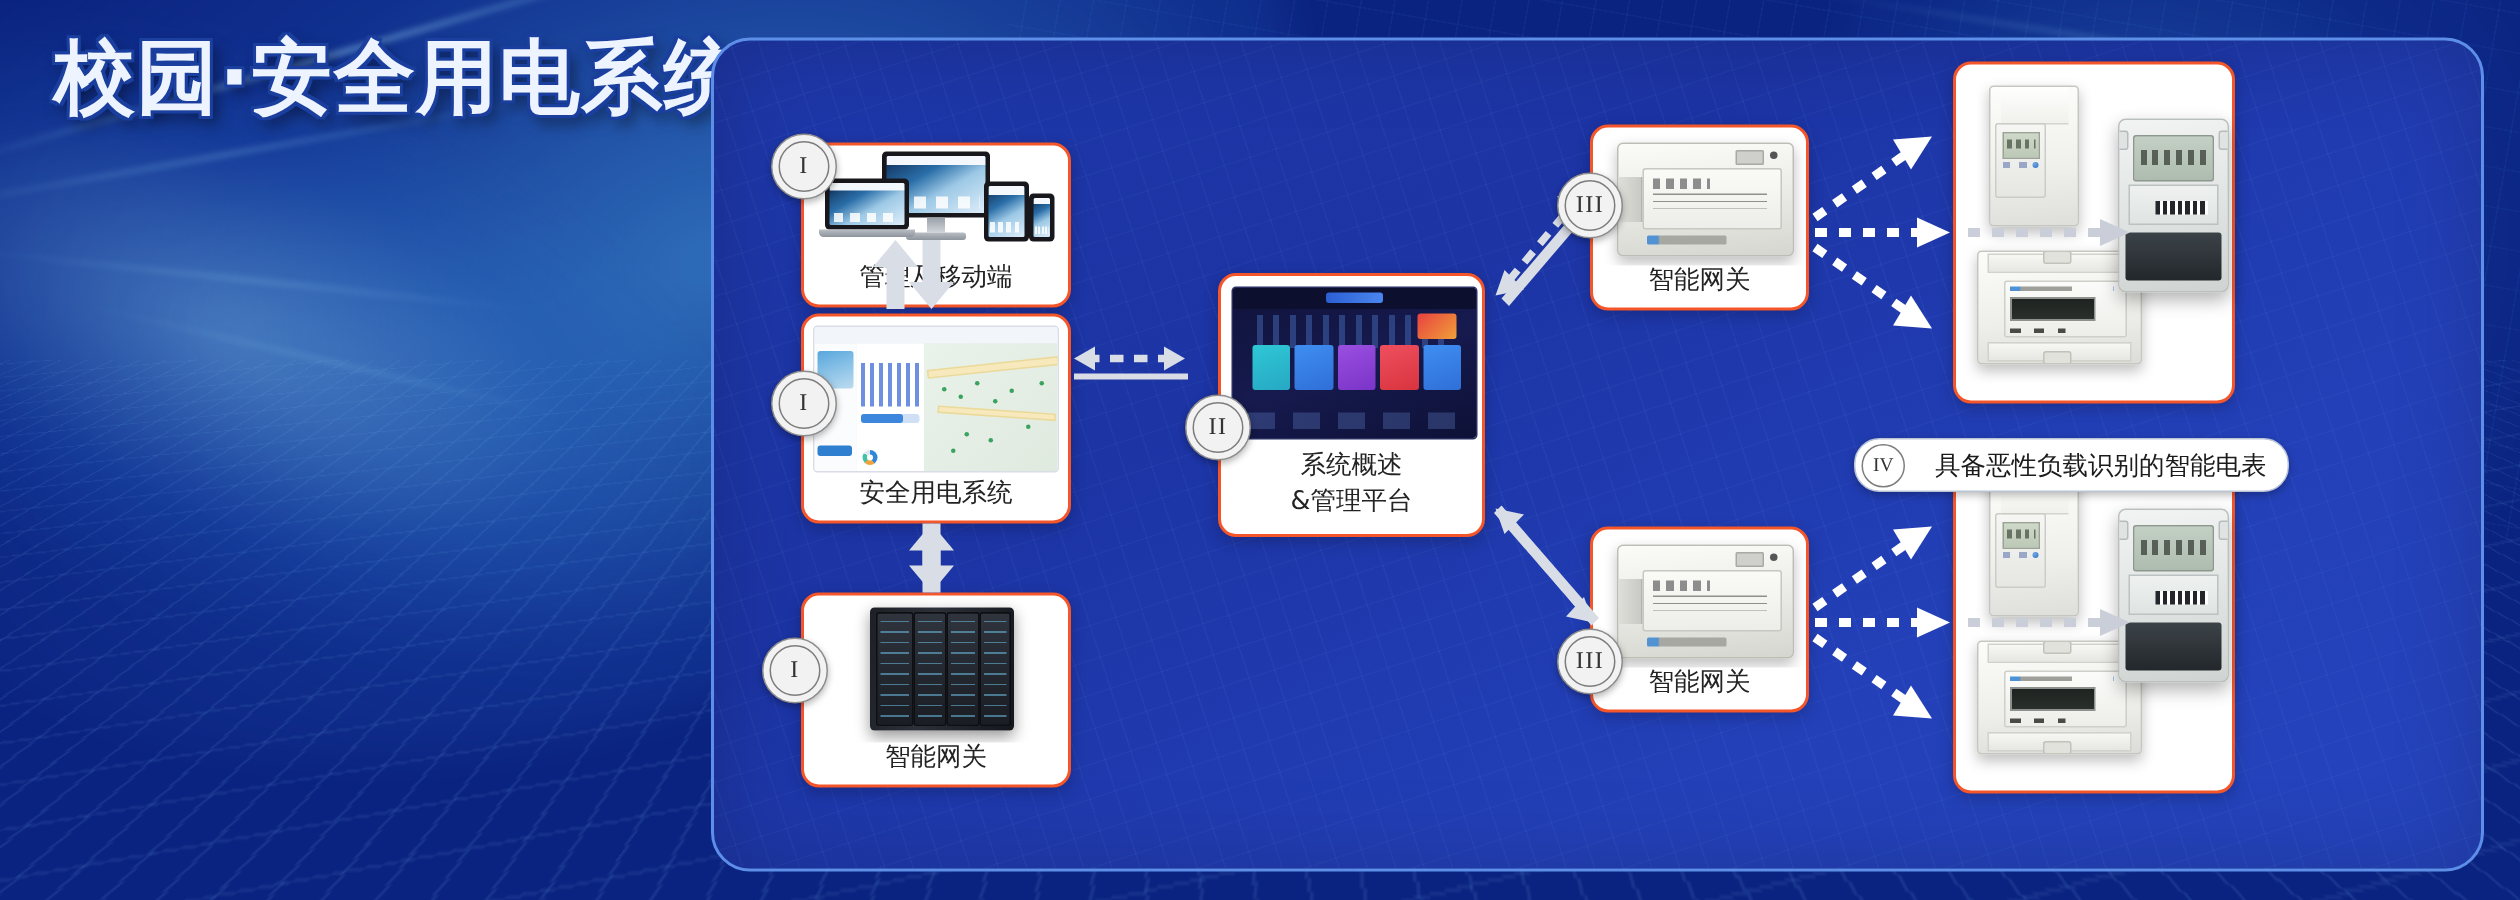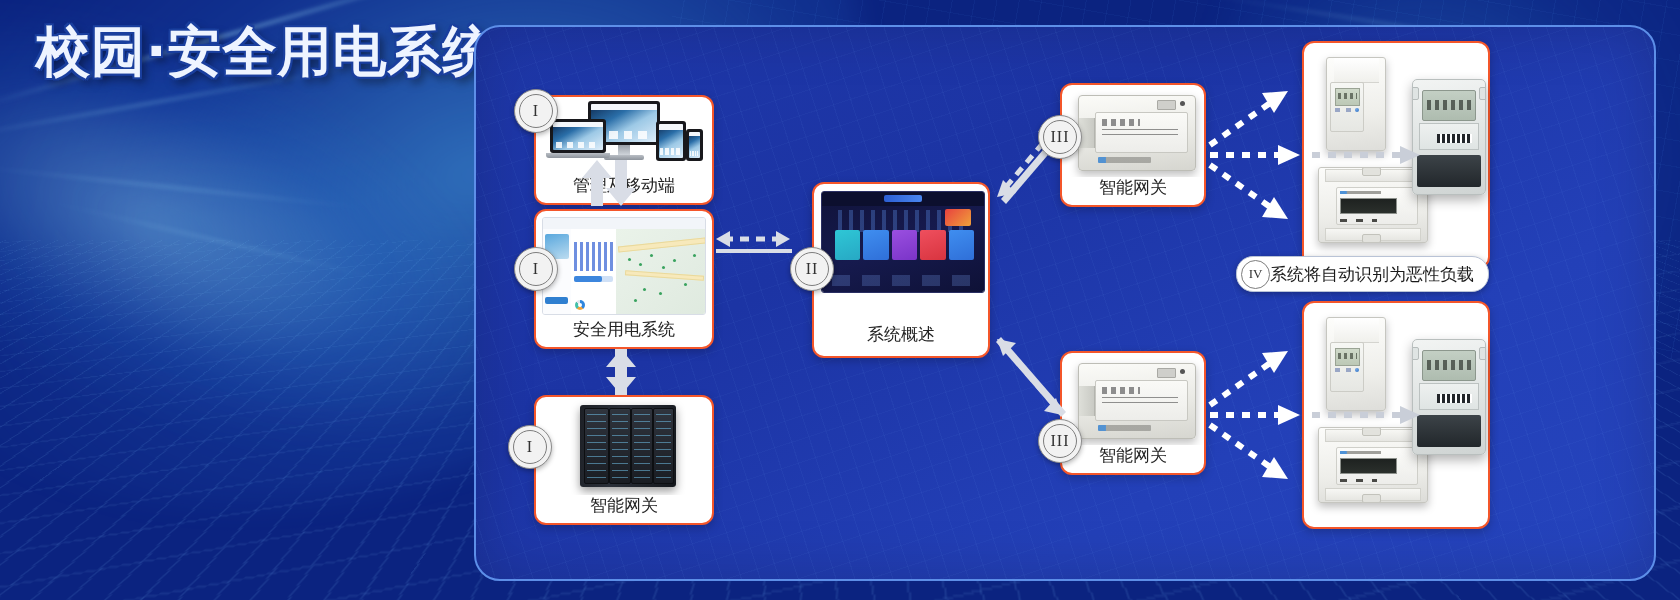--- a/index.html
+++ b/index.html
@@ -130,22 +130,22 @@
     border-radius:50%;border:1.5px solid #7d7d7d;
   }
   .rnum span{
     font-size:16px;color:#333;font-family:"Liberation Serif","DejaVu Serif",serif;
     letter-spacing:1px;line-height:1;z-index:2;
   }
 
   
   .pill{
     position:absolute;height:34px;background:#fff;border:1.5px solid #b9c3d6;border-radius:17px;
-    display:flex;align-items:center;padding:0 14px 0 4px;gap:0;
-    box-shadow:0 2px 6px rgba(0,0,0,.28);z-index:9;
+    display:flex;align-items:center;padding:0 14px 0 4px;gap:20px;
+    box-shadow:0 2px 6px rgba(0,0,0,.28);z-index:9;margin-top:36px;
   }
   .pill .rnum-sm{
     position:relative;width:27px;height:27px;border-radius:50%;
     background:#fff;border:1.4px solid #7d7d7d;flex:0 0 auto;
     display:flex;align-items:center;justify-content:center;
   }
   .pill .rnum-sm span{font-size:13px;color:#333;font-family:"Liberation Serif","DejaVu Serif",serif;}
   .pill .ptxt{font-size:17px;color:#1b1b1b;white-space:nowrap;
     font-family:"DejaVu Sans","Liberation Sans",sans-serif;}
 
@@ -465,23 +465,24 @@
             <i style="background:linear-gradient(160deg,#9a4fe0,#7a34c8)"></i>
             <i style="background:linear-gradient(160deg,#ef4f5e,#d8343f)"></i>
             <i style="background:linear-gradient(160deg,#3f8ef0,#2f6fd8)"></i>
           </div>
           <div class="ft"></div>
         </div>
       </div>
     </div>
     <div class="cap cap2" style="bottom:10px;line-height:24px;">
       <div>系统概述</div>
-    </div>
-  </div>
-  <div class="rnum" style="left:314px;top:220px;">
+      <div>&amp;管理平台</div>
+    </div>
+  </div>
+  <div class="rnum" style="left:314px;top:236px;">
     <span>II</span>
   </div>
 
   <div class="card" style="left:584px;top:56px;width:146px;height:124px;">
     <div class="media" style="height:92px;">
       <div class="gw" style="left:16px;top:10px;width:116px;height:74px;">
         <div class="rail"></div>
         <div class="usb"></div>
         <div class="led"></div>
         <div class="face"></div>
@@ -565,15 +566,15 @@
       <div class="lcd"></div>
         <div class="mid"></div>
         <div class="low"></div>
     </div>
   </div>
 
   <div class="pill" style="left:760px;top:229px;">
     <span class="rnum-sm">
       <span>IV</span>
     </span>
-    <span class="ptxt">系统将自动识别为恶性负载</span>
+    <span class="ptxt">具备恶性负载识别的智能电表</span>
   </div>
 </div>
 
 </body></html>

